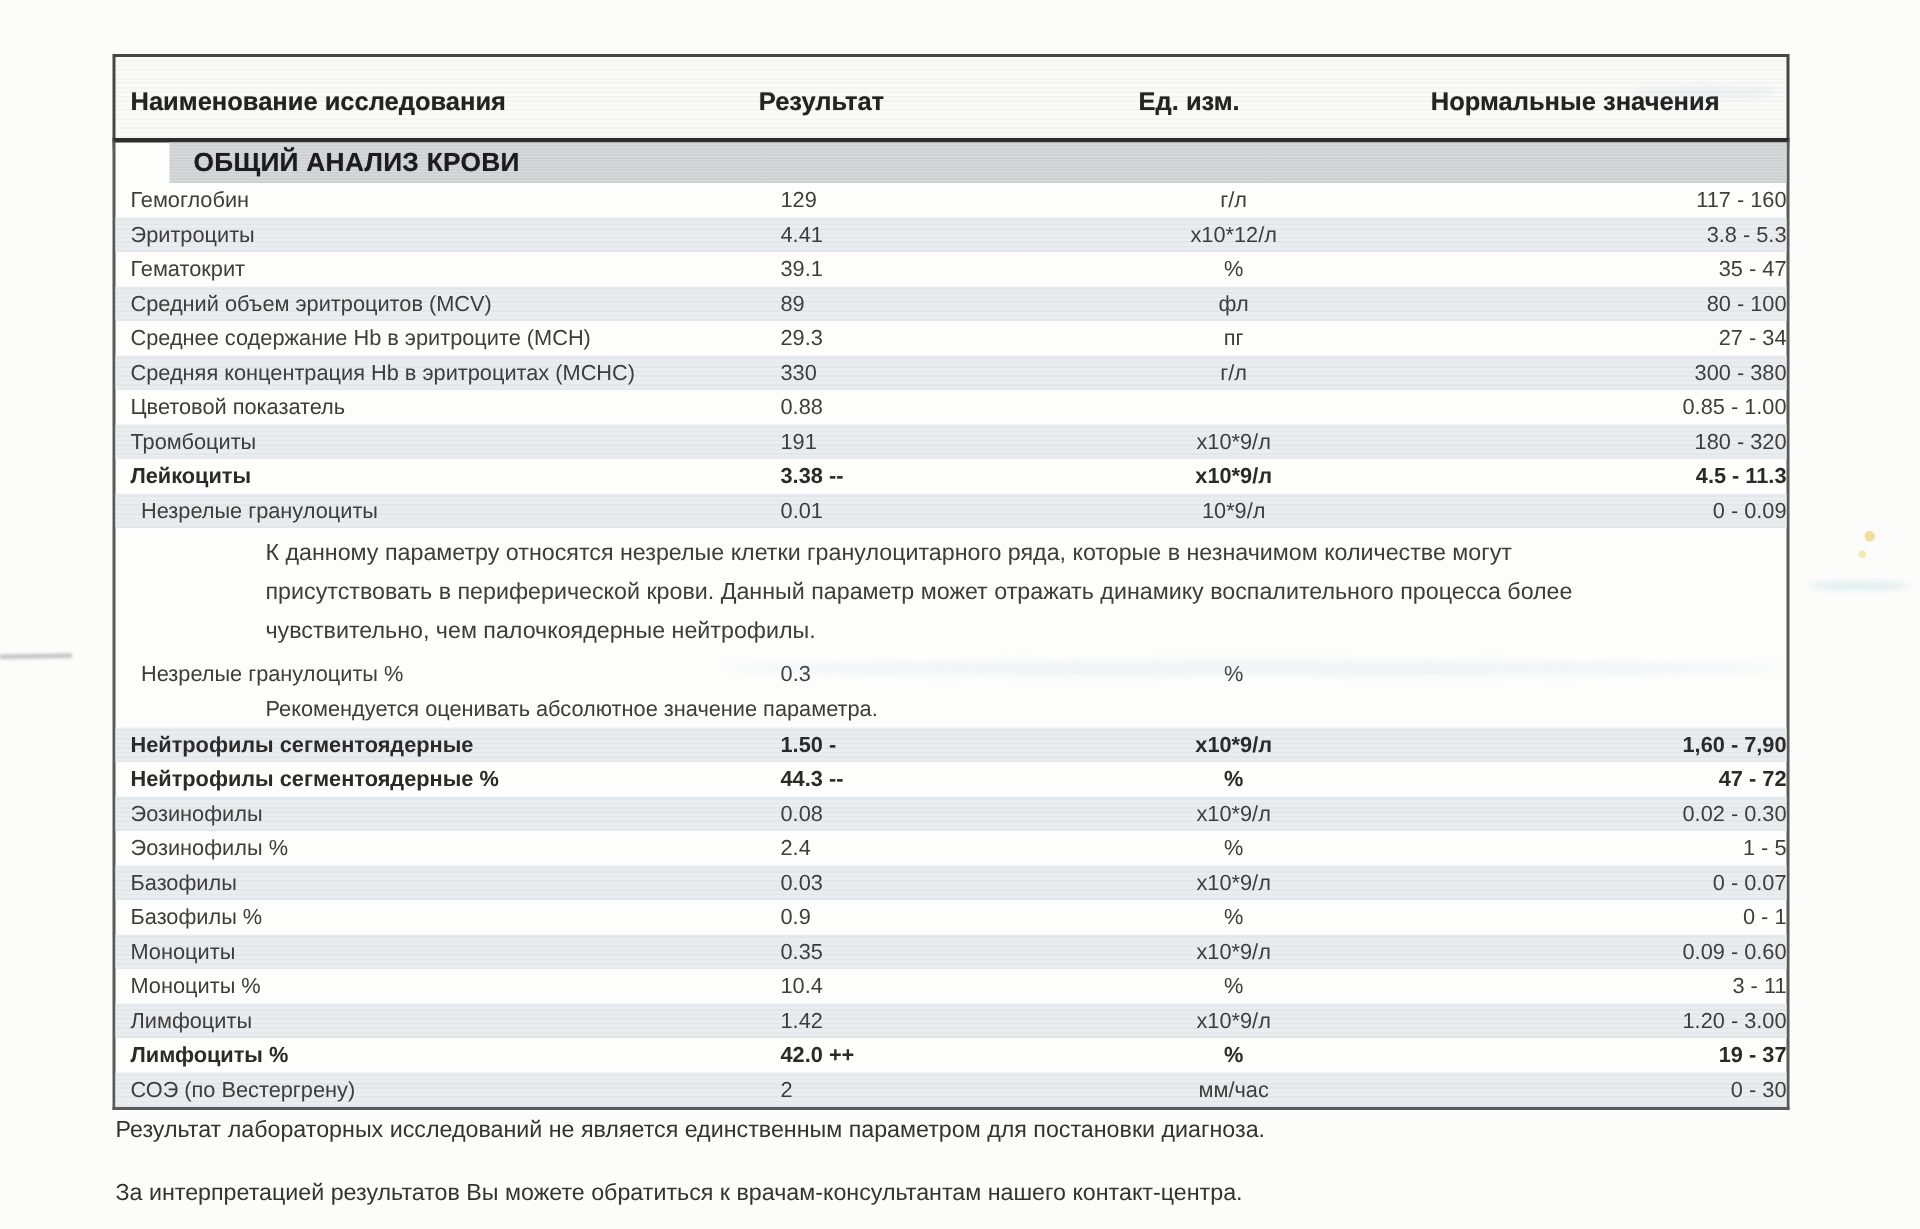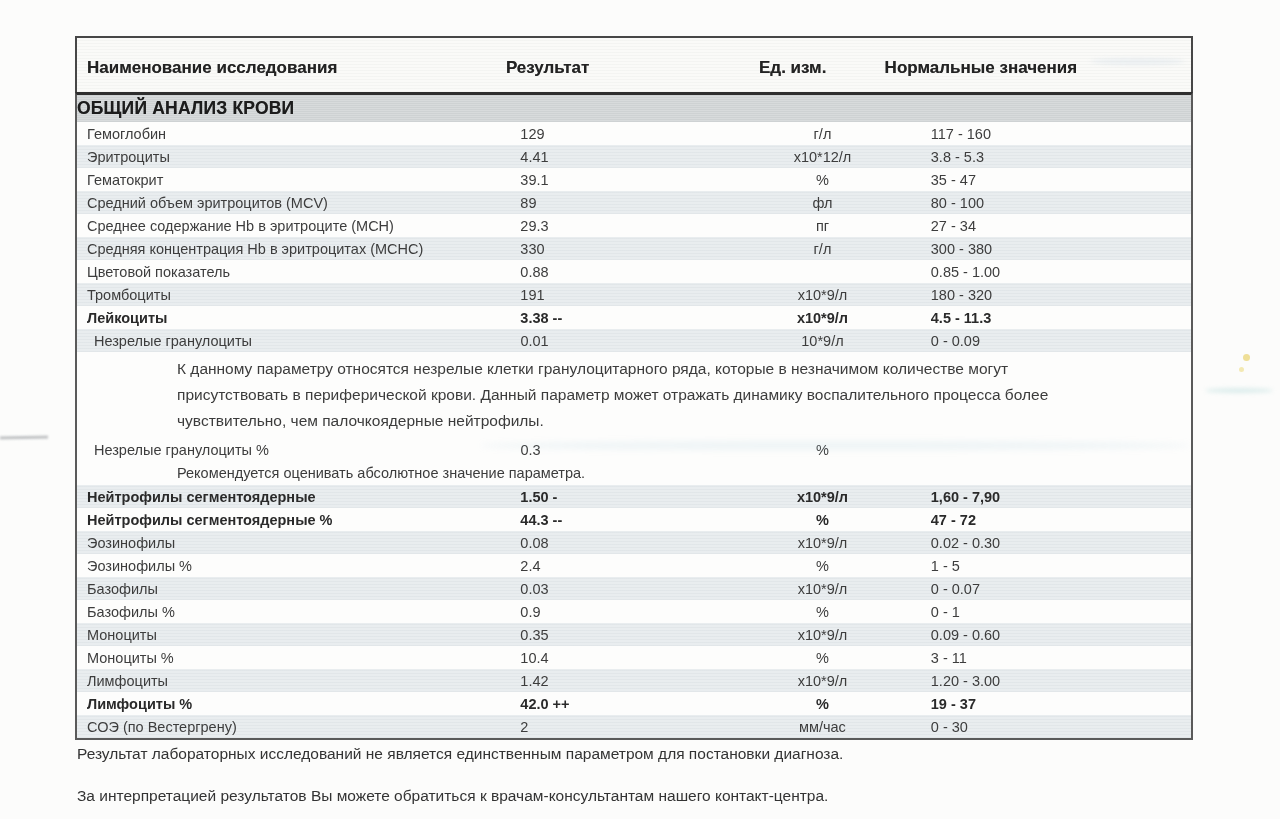--- a/index.html
+++ b/index.html
@@ -19,35 +19,36 @@
   }
   .header-row{
     display:flex;align-items:center;height:100%;
     font-weight:bold;font-size:17px;color:#232323;
     text-shadow:0 0 0.5px rgba(40,40,40,0.55);
   }
   
   .col-name{width:38.5%;box-sizing:border-box;padding-left:10px;text-align:left;}
   .col-result{width:17.5%;text-align:left;}
   .col-units{width:16.5%;text-align:center;}
-  .col-normal{width:23.5%;text-align:left;}
+  .col-normal{width:23.5%;text-align:right;}
   
   .table-box{
     position:absolute;left:75px;top:92px;width:1118px;
     box-sizing:border-box;
     border:2px solid #5a5a5a;border-top:3px solid #2e2e2e;
     background:#fdfdfc;
   }
   .section-band{
     height:27px;display:flex;align-items:center;
-    padding-left:0;
+    padding-left:16px;
     background:#d8dbdc;
     background-image:repeating-linear-gradient(0deg, rgba(90,100,105,0.08) 0 1px, transparent 1px 2px);
     font-weight:bold;font-size:17.5px;color:#1c1c1c;letter-spacing:0.2px;
     text-shadow:0 0 0.5px rgba(30,30,30,0.6);
+    margin-left:36px;
   }
   .data-row{
     display:flex;align-items:center;height:23px;
     font-size:14.5px;color:#3d3d3d;gap:17px;
   }
   .data-row.shaded{
     background:#e9edef;
     background-image:repeating-linear-gradient(0deg, rgba(130,145,155,0.07) 0 1px, transparent 1px 3px);
   }
   .data-row.bold{font-weight:bold;color:#2a2a2a;}

